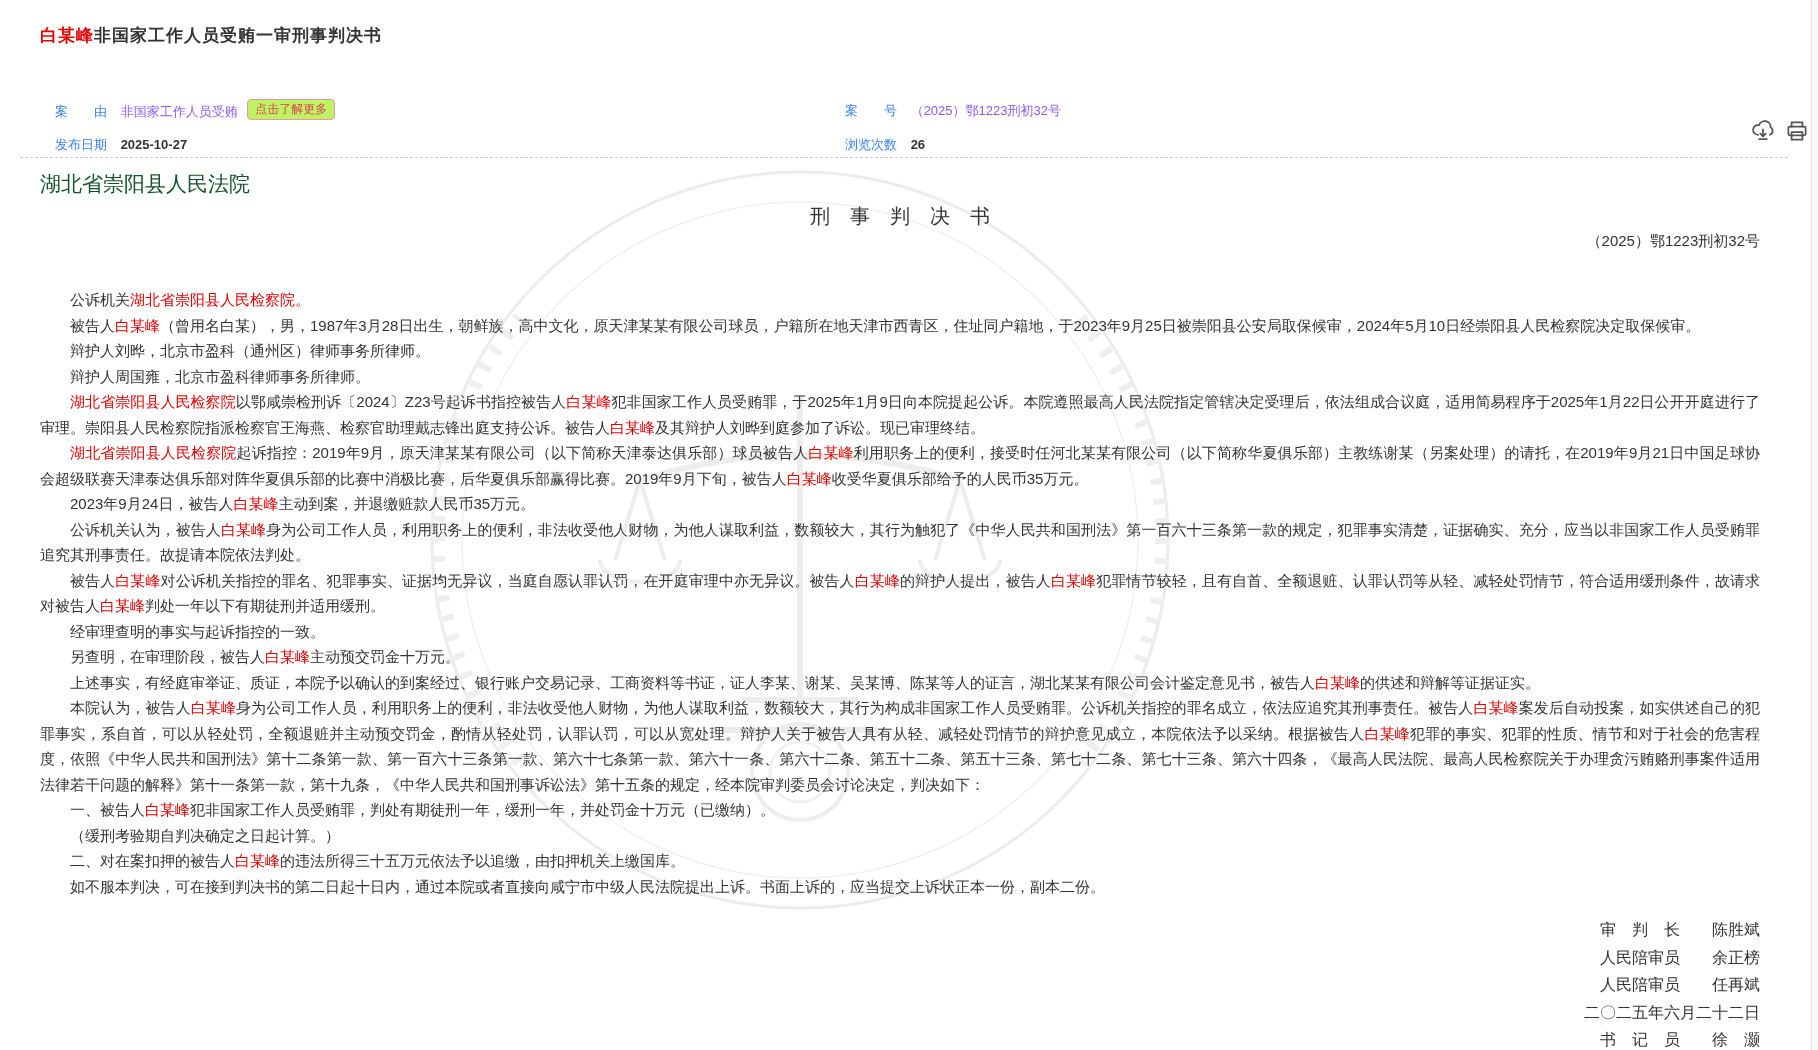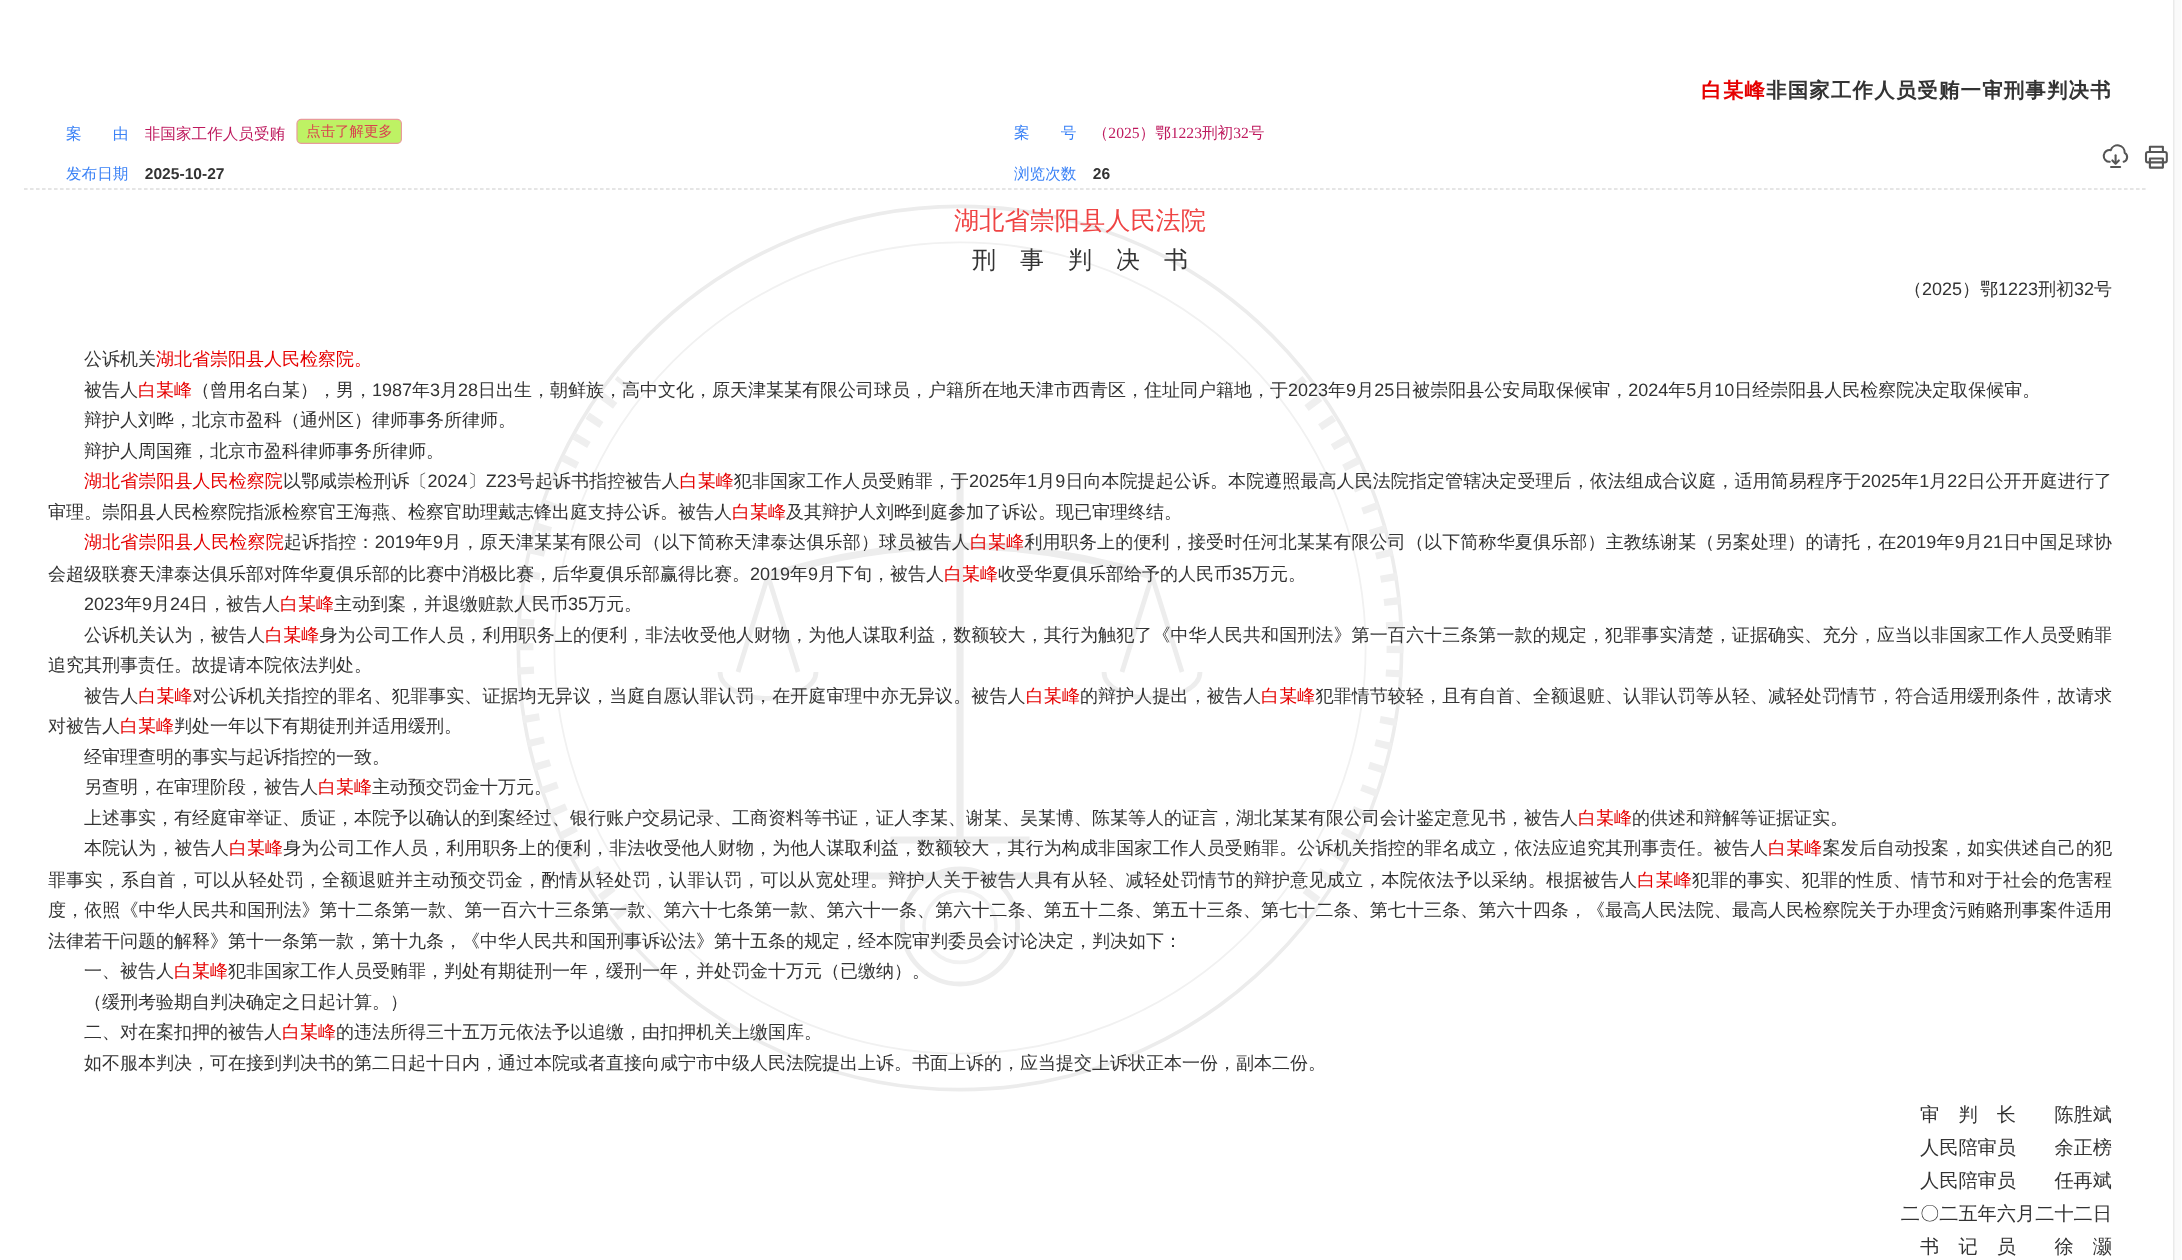--- a/index.html
+++ b/index.html
@@ -8,46 +8,46 @@
     --btn-border:#e89b9b;
   }
   *{box-sizing:border-box;}
   html,body{margin:0;padding:0;background:#fff;}
   .page{
     position:relative;width:1818px;height:1050px;background:#fff;overflow:hidden;
     font-family:"Liberation Sans","DejaVu Sans",sans-serif;color:#333;
   }
   .watermark{position:absolute;left:0;top:0;pointer-events:none;}
   .doc-title{
-    position:absolute;top:24px;left:40px;width:1720px;text-align:right;
-    font-size:17px;font-weight:bold;color:#333;letter-spacing:1px;margin-top:40px;
+    position:absolute;top:24px;left:40px;width:1720px;text-align:left;
+    font-size:17px;font-weight:bold;color:#333;letter-spacing:1px;
   }
   .red{color:var(--red);}
   .meta-row1{position:absolute;top:102px;left:55px;font-size:13px;}
   .meta-row2{position:absolute;top:136px;left:55px;font-size:13px;}
   .meta-col2{position:absolute;left:790px;top:0;}
   .meta-row1,.meta-row2{width:1700px;}
   .meta-label{color:#3b82f6;margin-right:10px;}
-  .meta-value{color:#be185d;font-family:Liberation Serif, serif;}
+  .meta-value{color:#8b5cf6;}
   .meta-strong{font-weight:bold;color:#333;}
   .more-btn{
     display:inline-block;margin-left:6px;position:relative;top:-3px;
     font-size:12px;color:var(--btn-red);border:1px solid var(--btn-border);
     border-radius:4px;padding:1px 7px 2px;background:#bef264;cursor:pointer;line-height:16px;
   }
   .top-icons{position:absolute;left:1750px;top:118px;display:flex;gap:8px;}
   .icon-btn{width:26px;height:26px;padding:0;border:none;background:transparent;cursor:pointer;}
   .icon-btn svg{width:26px;height:26px;display:block;}
   .divider{
     position:absolute;top:157px;left:20px;width:1768px;height:0;
     border-top:1px dashed #ccc;
   }
   .court-name{
-    position:absolute;top:170px;left:40px;width:1720px;text-align:center;
-    font-size:21px;color:#ef4444;
+    position:absolute;top:170px;left:40px;width:1720px;
+    font-size:21px;color:#14532d;
   }
   .doc-type{
     position:absolute;top:203px;left:40px;width:1720px;text-align:center;
     font-size:20px;color:#333;
   }
   .case-no-line{
     position:absolute;top:232px;left:40px;width:1720px;text-align:right;
     font-size:15px;color:#333;
   }
   .judgment-body{

